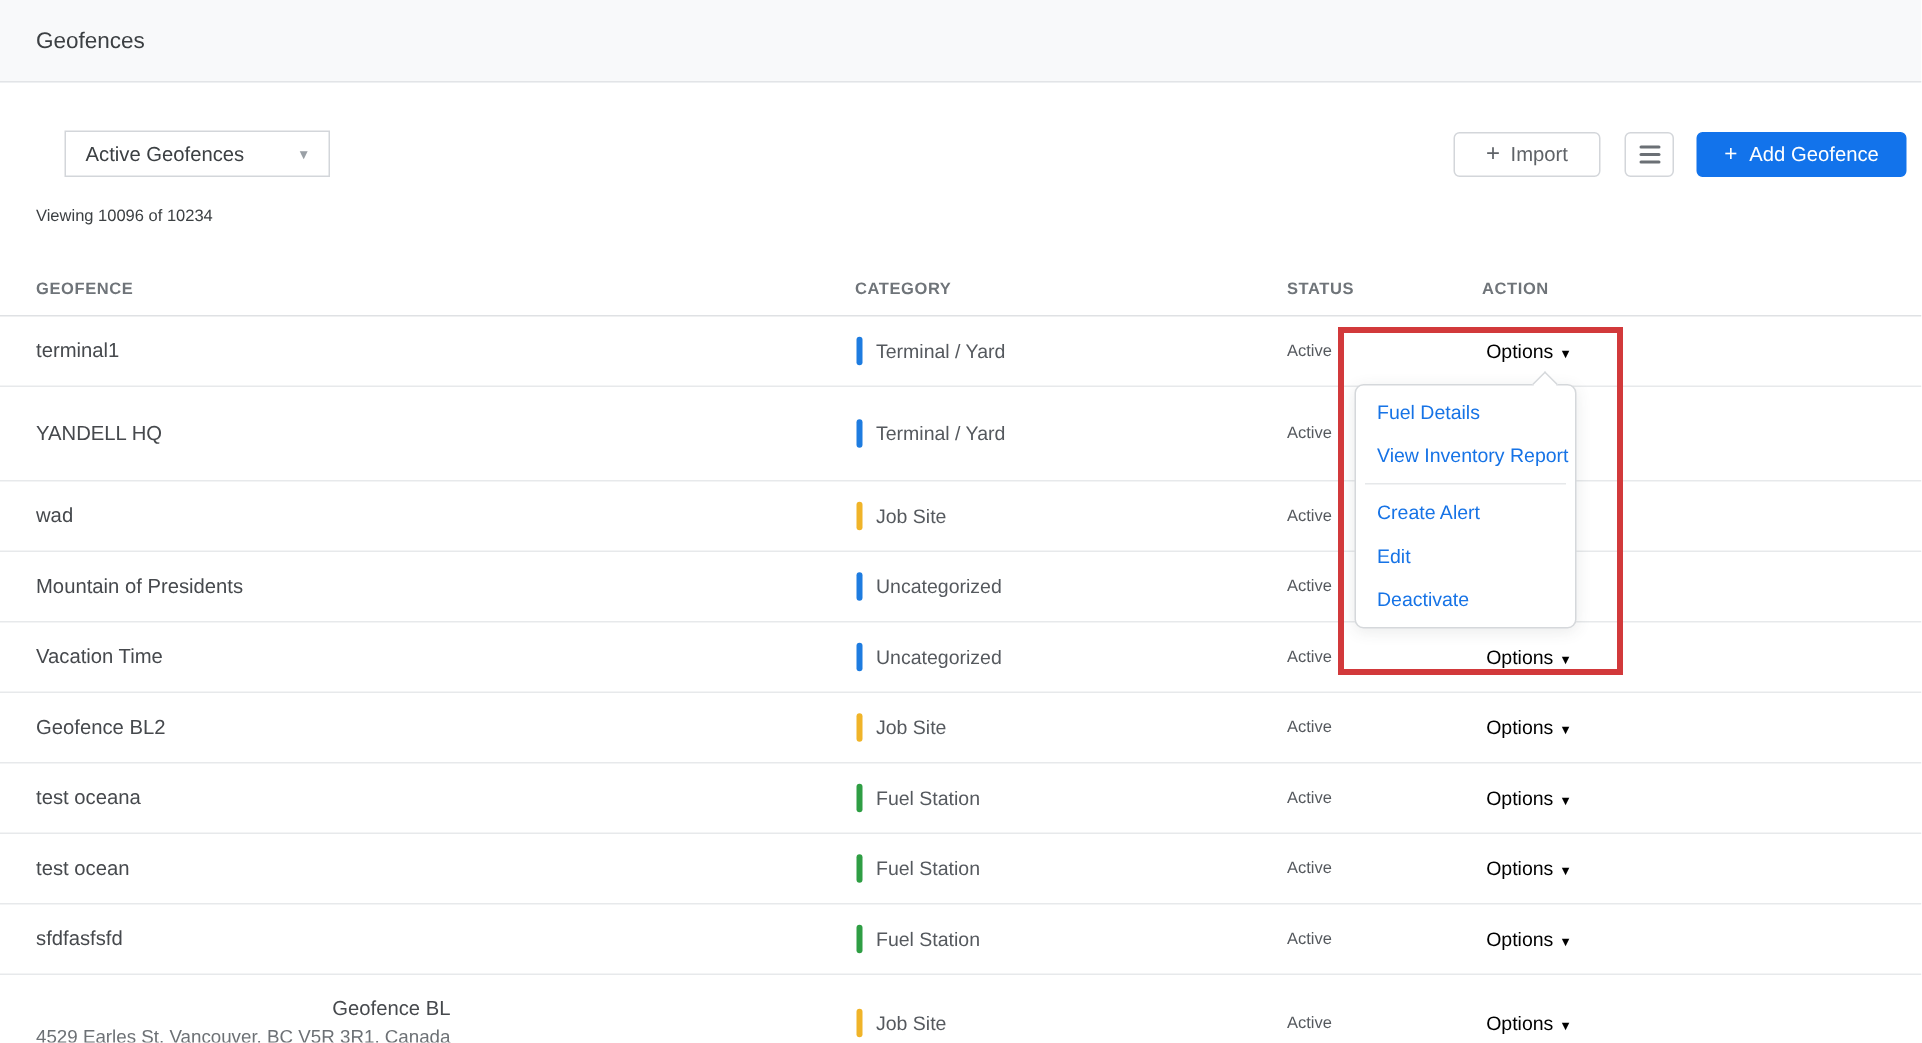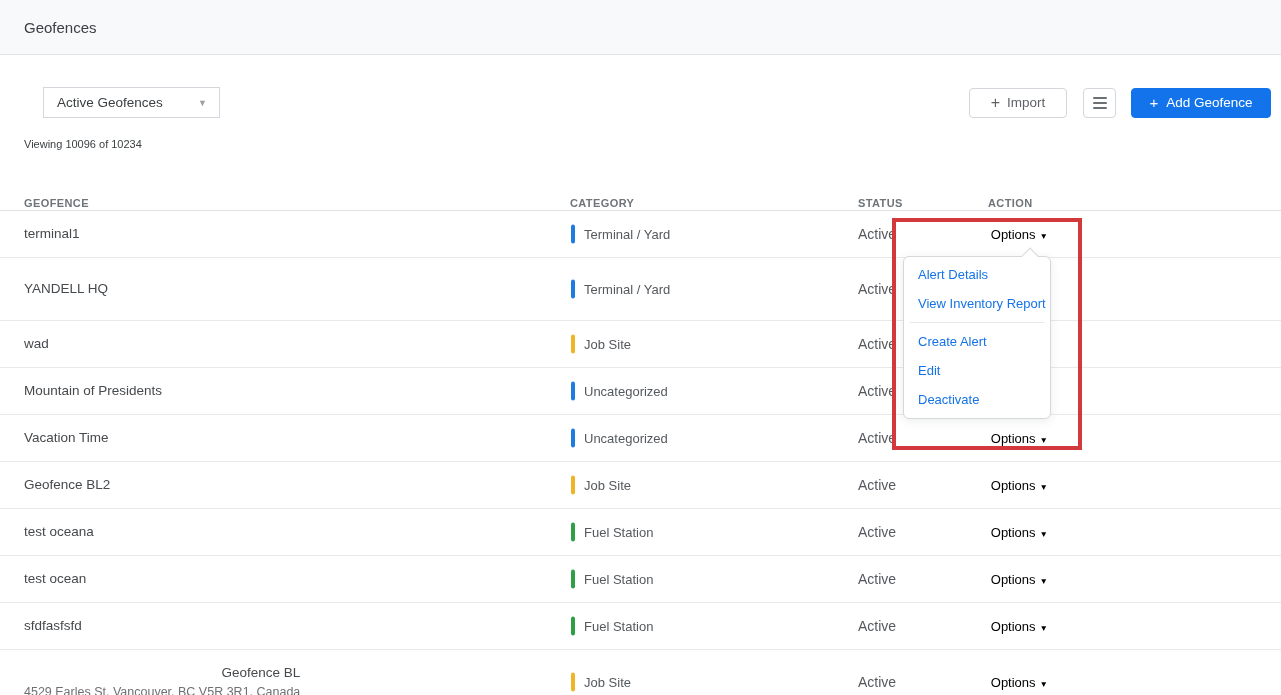--- a/index.html
+++ b/index.html
@@ -79,21 +79,21 @@
     font-size: 11px; color: #3c4043;
   }
 
   
   .table { position: absolute; top: 178px; left: 0; right: 0; }
   .thead {
     position: relative; height: 33px;
     border-bottom: 1px solid #dfe1e4;
   }
   .th {
-    position: absolute; top: 19px;
+    position: absolute; top: 9px;
     font-size: 11px; font-weight: bold; color: #6f7479; letter-spacing: 0.4px;
   }
   .th-geofence { left: 24px; }
   .th-category { left: 570px; }
   .th-status { left: 858px; }
   .th-action { left: 988px; }
 
   .row {
     position: relative; height: 47px;
     border-bottom: 1px solid #e7e9eb;
@@ -107,21 +107,21 @@
   .geofence-name { font-size: 13.5px; color: #46494d; line-height: 18px; text-align: right; }
   .geofence-address { font-size: 12.5px; color: #6d7175; line-height: 18px; margin-top: 1px; }
   .cell-category {
     position: absolute; left: 571px; top: 50%; transform: translateY(-50%);
     display: flex; align-items: center;
   }
   .cat-bar { width: 4px; height: 19px; border-radius: 2px; margin-right: 9px; }
   .cat-label { font-size: 13px; color: #55595e; }
   .cell-status {
     position: absolute; left: 858px; top: 50%; transform: translateY(-50%);
-    font-size: 14px; color: #55595e;
+    font-size: 11px; color: #55595e;
   }
   .cell-action {
     position: absolute; right: 233px; top: 50%; transform: translateY(-50%);
     font-size: 13px;
   }
   .options-link {
     color: #000000; cursor: pointer; text-decoration: none; white-space: nowrap; margin-left: 34px;
   }
   .options-link .caret { font-size: 8.5px; margin-left: 4px; }
 
@@ -343,21 +343,21 @@
     <div class="cell-action">
       <a class="options-link"><span class="options-text">Options</span><span class="caret">▼</span></a>
     </div>
   </div>
 </div>
 </div>
 
 <div class="dropdown-menu">
   <div class="dropdown-caret"></div>
   <div id="menu-items">
-      <div class="menu-item">Alert Details</div>
+      <div class="menu-item">Fuel Details</div>
       <div class="menu-item">View Inventory Report</div>
       <div class="menu-divider"></div>
       <div class="menu-item">Create Alert</div>
       <div class="menu-item">Edit</div>
       <div class="menu-item">Deactivate</div>
     </div>
 </div>
 
 <div class="annotation-rect"></div>
 

